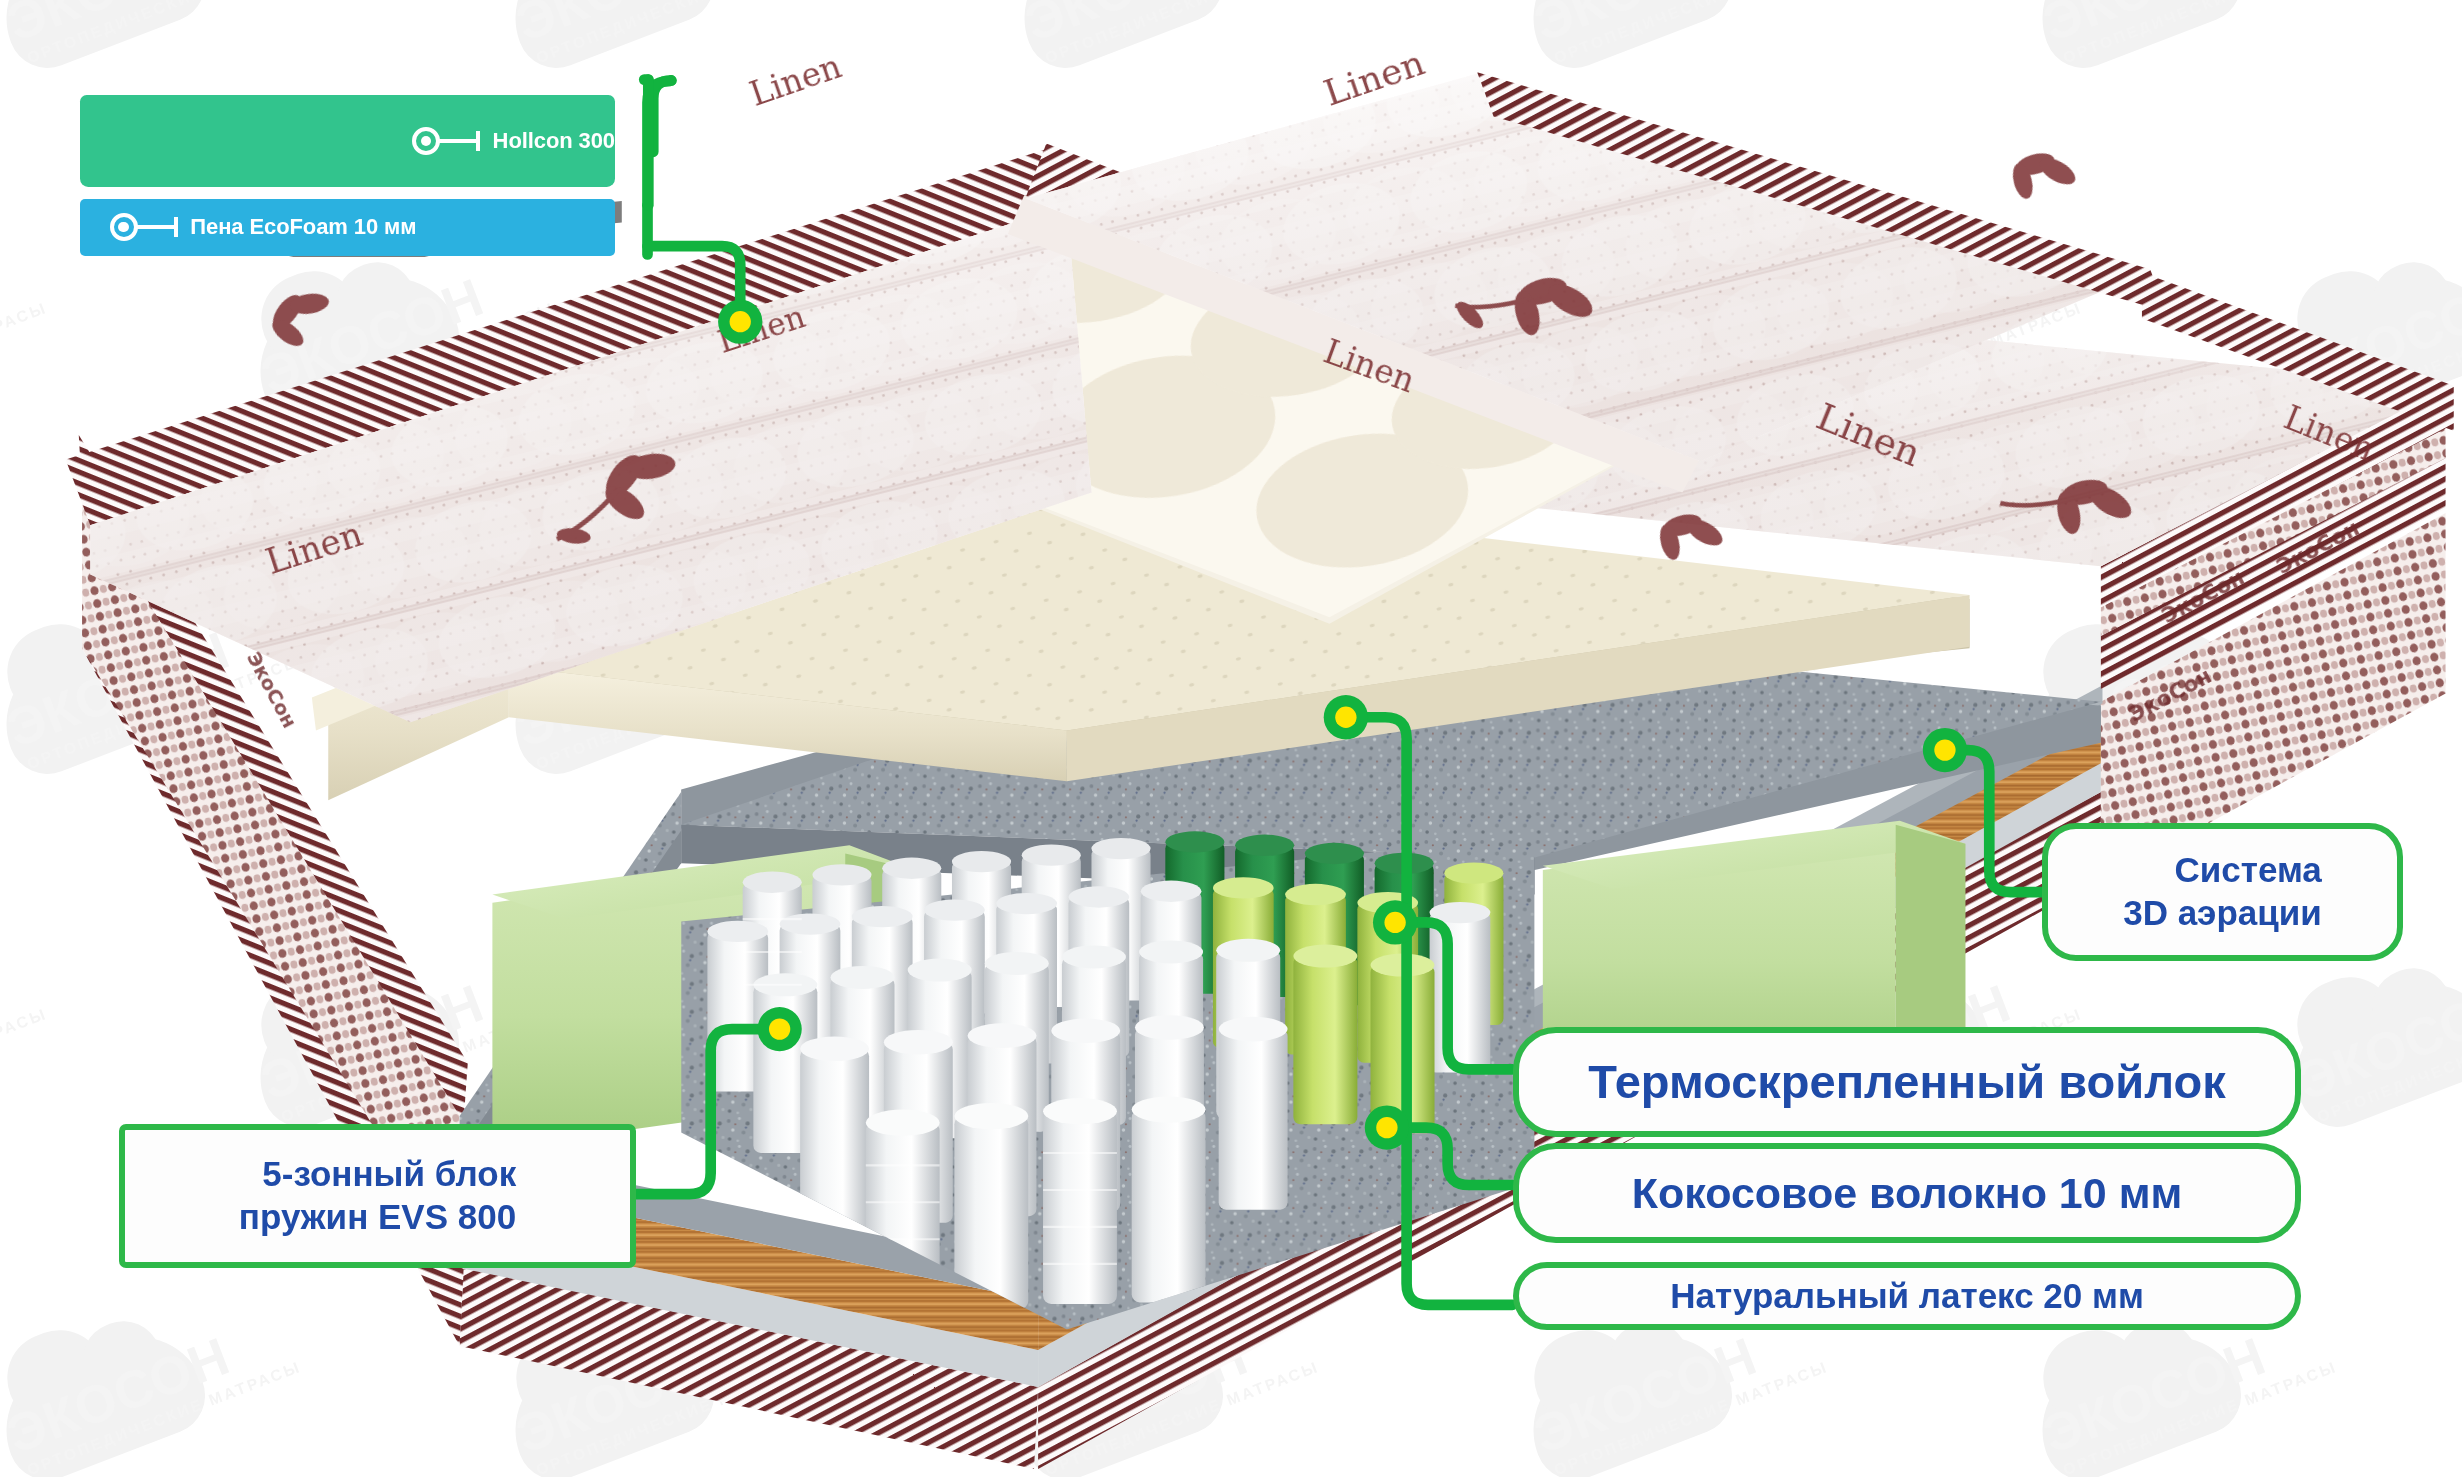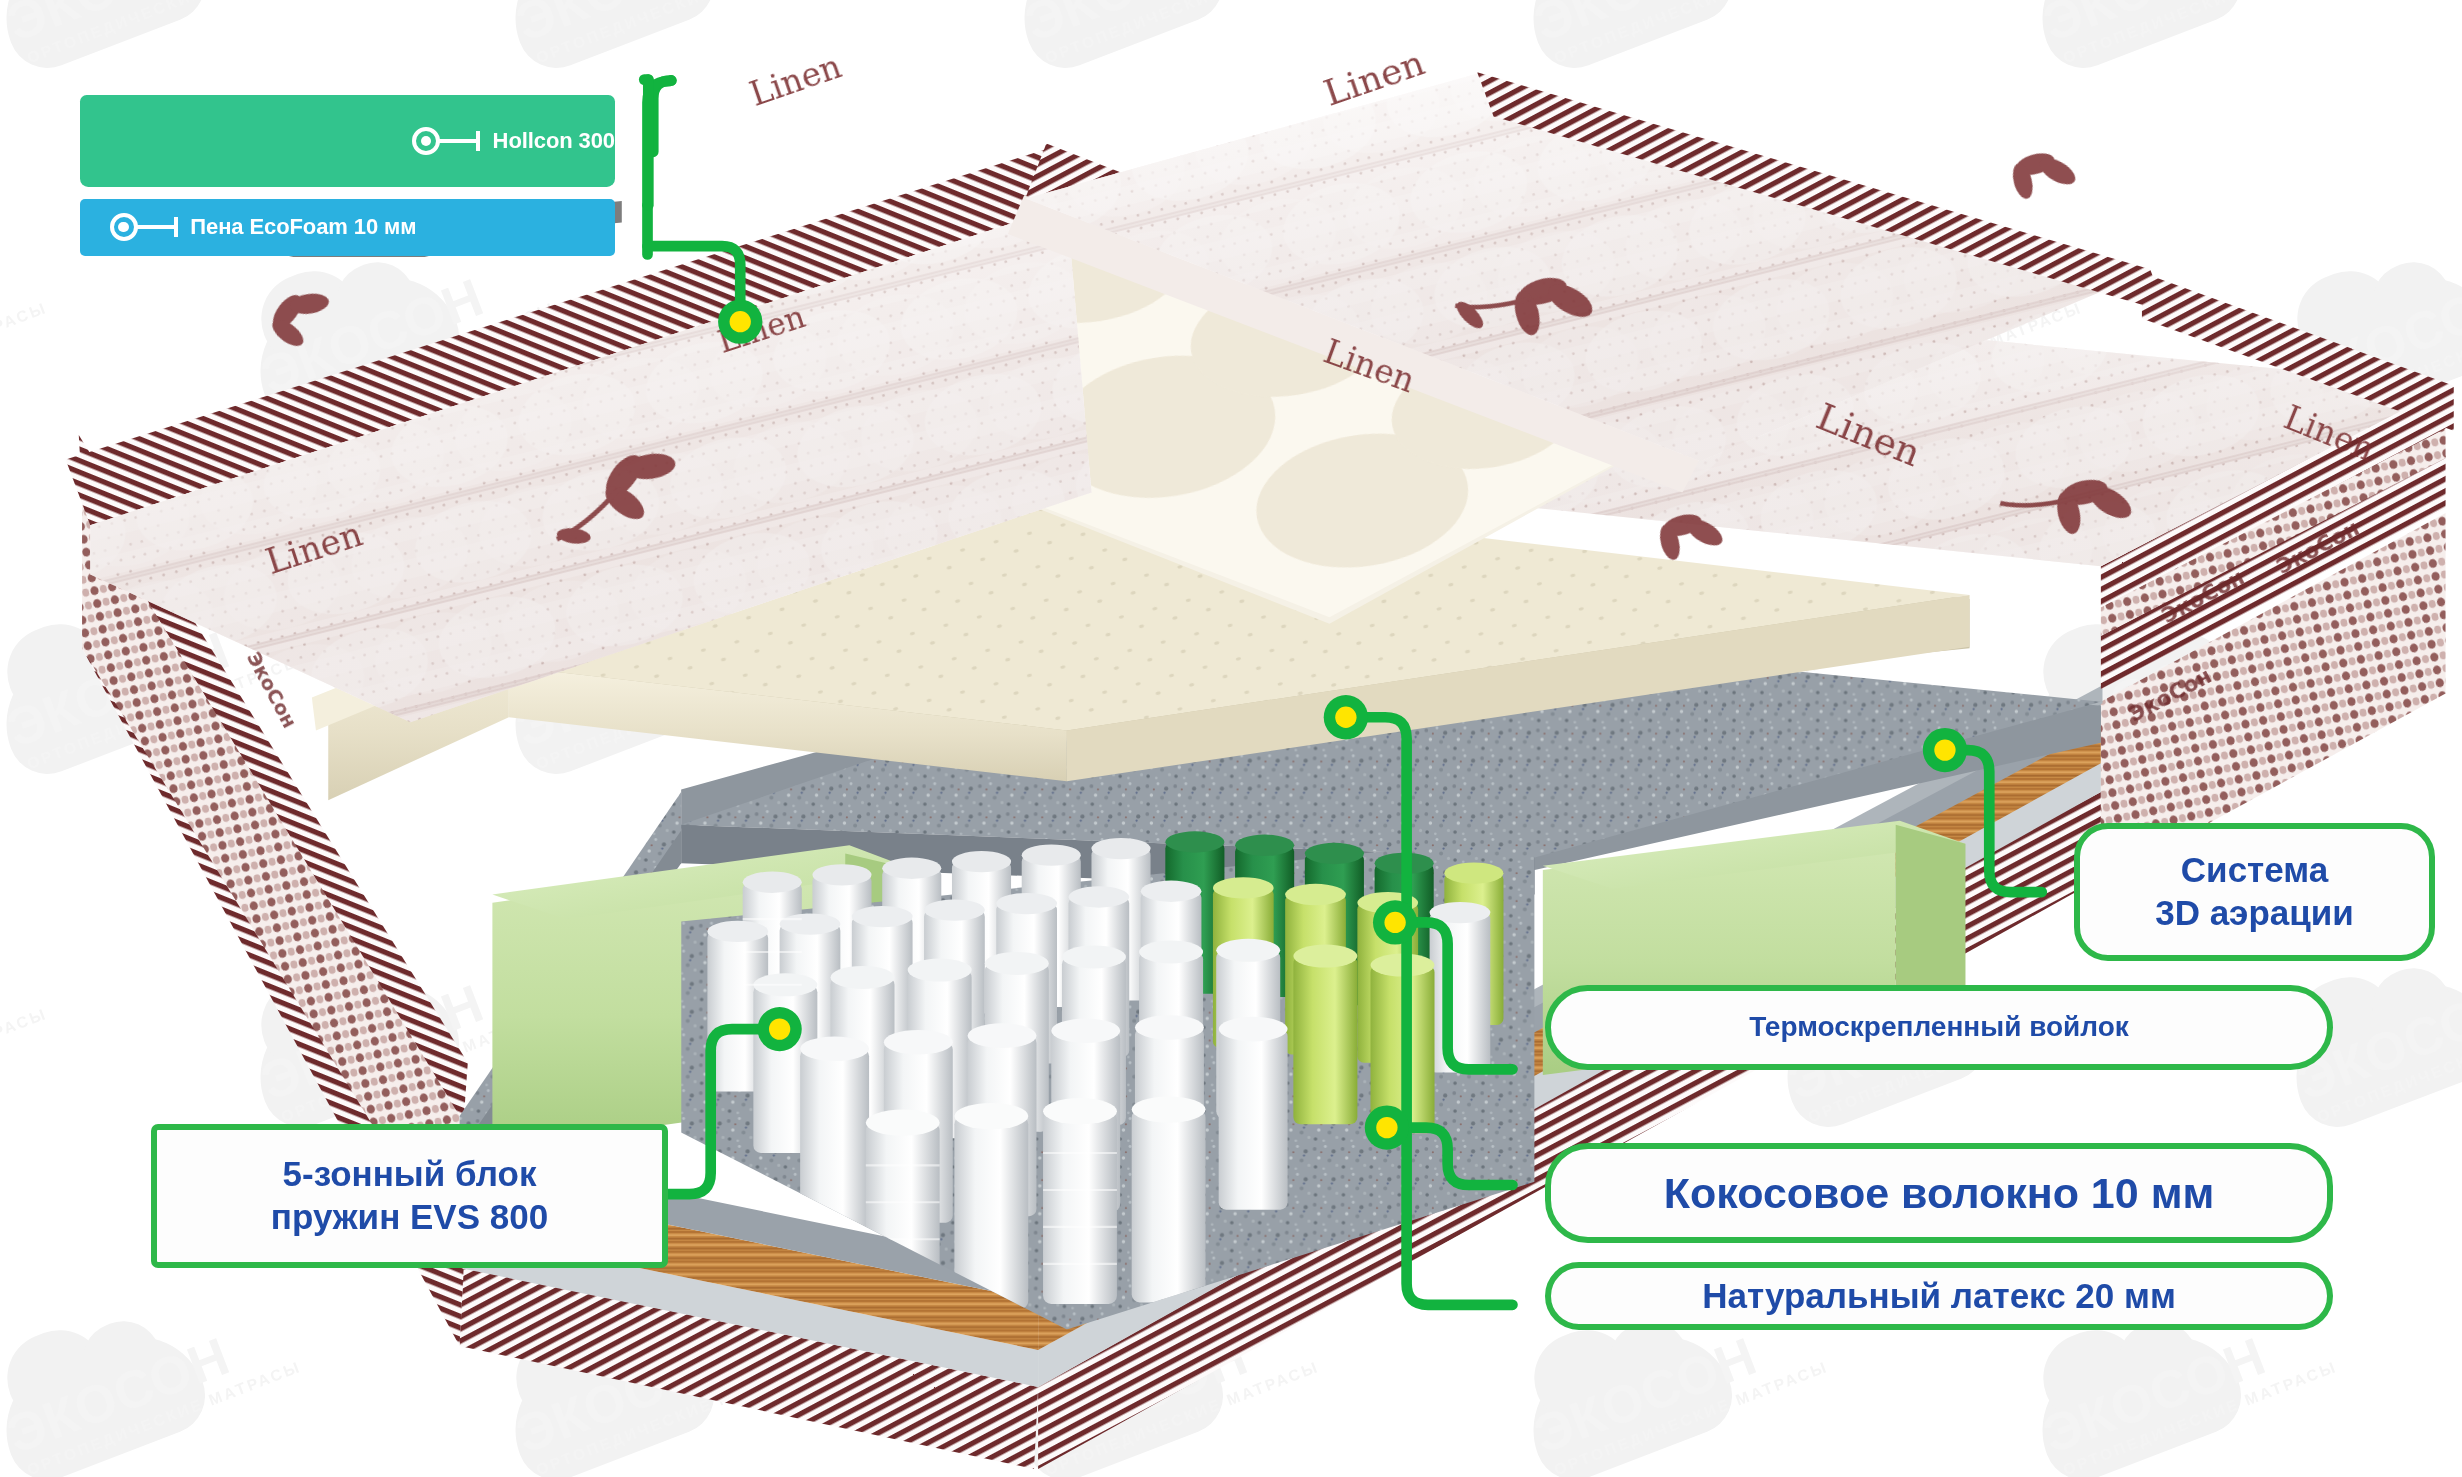--- a/index.html
+++ b/index.html
@@ -134,28 +134,27 @@
 
   
   .callout{
     position:absolute; z-index:45;
     background:#fdfdfd;
     border:6.6px solid #2eb849;
     border-radius:33px;
     color:#1f4ba8;
     font-weight:bold;
     display:flex; align-items:center; justify-content:center;
-    text-align:center;
+    text-align:right;
     line-height:1.22;
     padding:4.9px 28px;
     box-sizing:border-box;
-    margin-left:32px;
   }
   #callout-aeration{ left:2042px; top:823px; width:361px; height:138px; font-size:35px; border-radius:34px; }
-  #callout-felt{    left:1513px; top:985px; width:788px; height:85px; font-size:28px; border-radius:43px; }
+  #callout-felt{    left:1513px; top:1027px; width:788px; height:110px; font-size:47px; border-radius:43px; }
   #callout-coconut{ left:1513px; top:1143px; width:788px; height:100px; font-size:43px; border-radius:43px; }
   #callout-latex{   left:1513px; top:1262px; width:788px; height:68px; font-size:35px; border-radius:43px; }
   #callout-springs{ left:119px;  top:1124px; width:517px; height:144px; font-size:35px; border-radius:7px; }
 
   
   #connectors{ position:absolute; inset:0; z-index:42; pointer-events:none; }
 </style>
 </head>
 <body>
 

